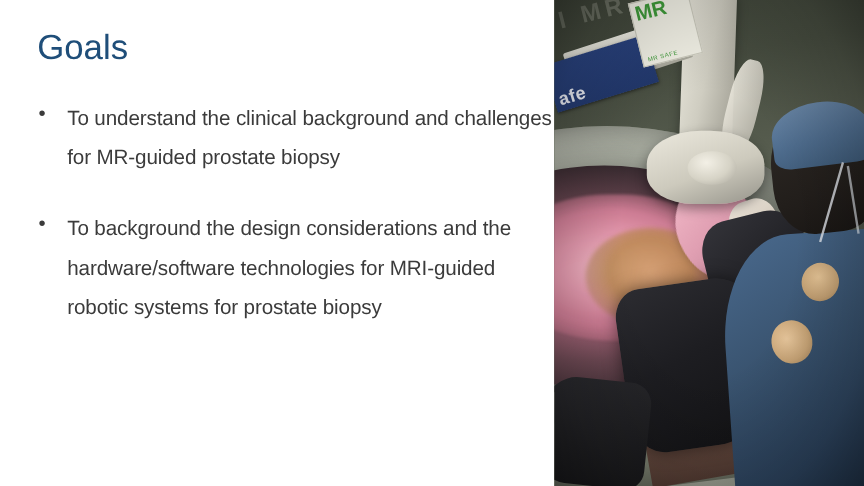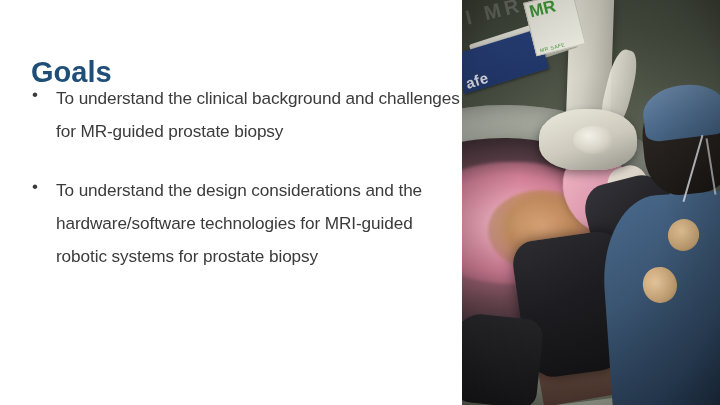--- a/index.html
+++ b/index.html
@@ -27,25 +27,24 @@
     height: 405px;
     background: #ffffff;
   }
 
   #slide-title {
     position: absolute;
     left: 31px;
     top: 23px;
     font-size: 29px;
     line-height: 34px;
-    font-weight: bold;
+    font-weight: normal;
     color: #1F4E79;
     letter-spacing: 0px;
     white-space: nowrap;
-    margin-top: 32px;
   }
 
   #bullet-list {
     position: absolute;
     left: 26px;
     top: 82px;
     width: 434px;
   }
 
   .bullet-item {
@@ -479,21 +478,21 @@
 
     <div id="bullet-list">
 
       <div class="bullet-item">
         <span class="bullet-marker">•</span>
         <span class="bullet-text">To understand the clinical background and challenges for MR-guided prostate biopsy</span>
       </div>
 
       <div class="bullet-item">
         <span class="bullet-marker">•</span>
-        <span class="bullet-text">To understand the design considerations and the hardware/software technologies for MRI-guided robotic systems for prostate biopsy</span>
+        <span class="bullet-text">To background the design considerations and the hardware/software technologies for MRI-guided robotic systems for prostate biopsy</span>
       </div>
 
     </div>
   </div>
 
   <div id="photo-panel">
 
     <div class="ph-base"></div>
     <div class="ph-ceiling"></div>
 

